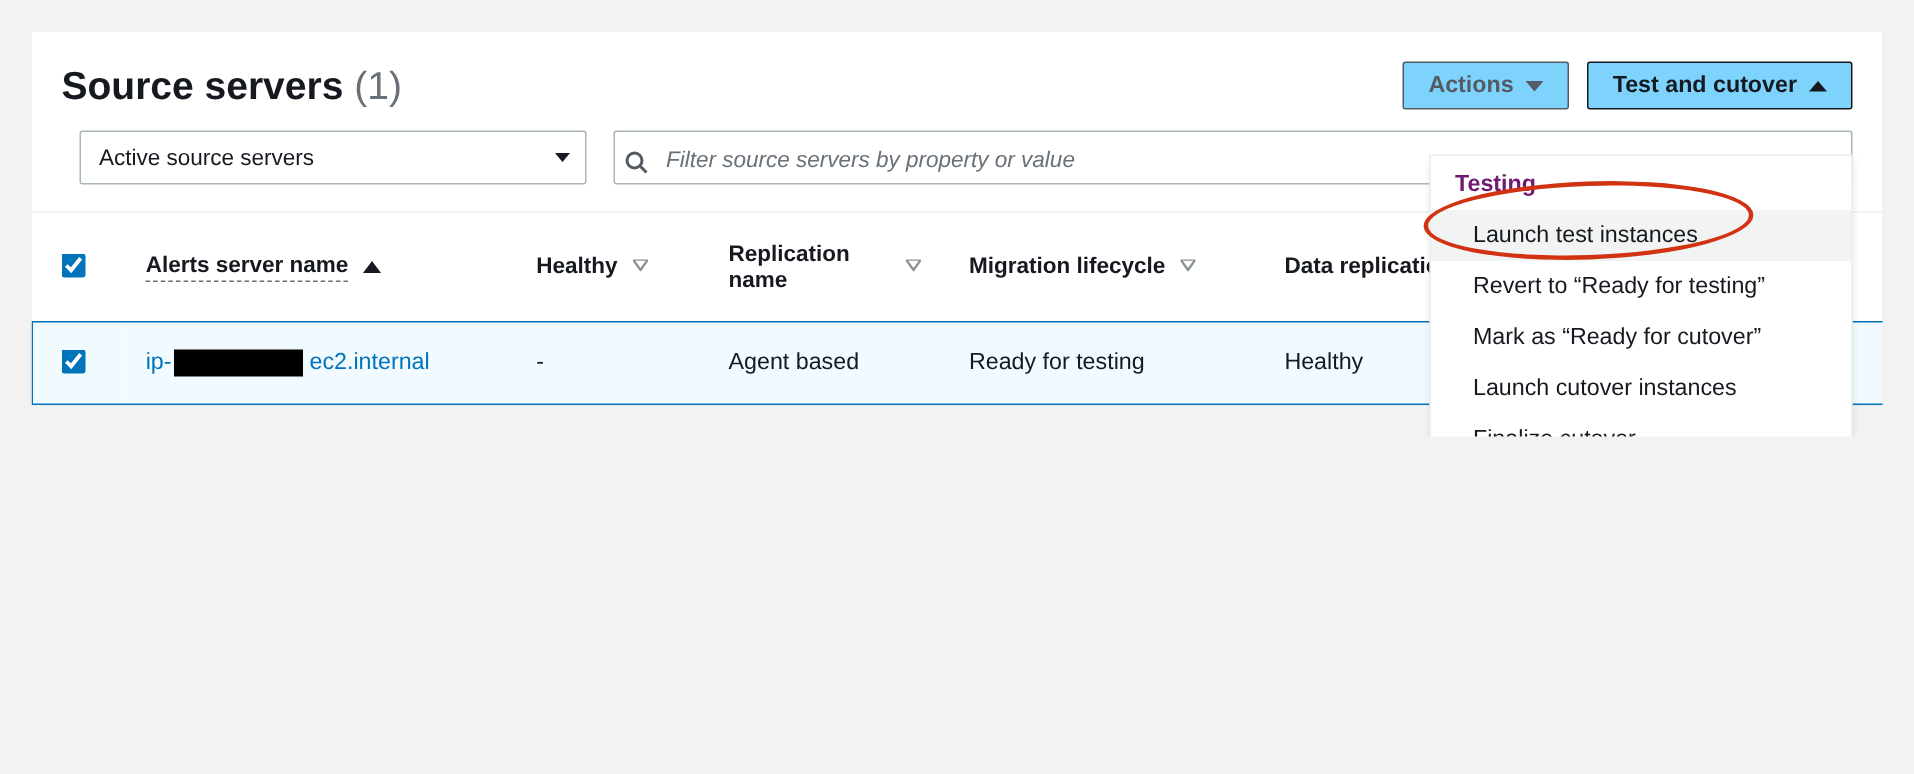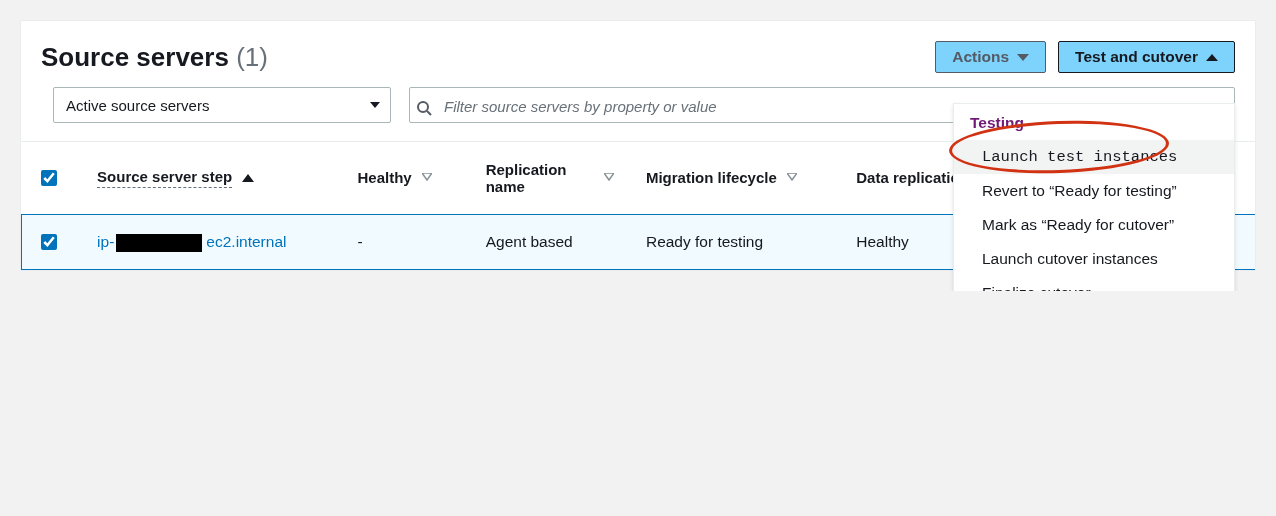--- a/index.html
+++ b/index.html
@@ -192,21 +192,20 @@
   }
   .dropdown .group-label:first-child { border-top: none; }
   .dropdown .menu-item {
     font-size: 15.5px;
     padding: 8px 16px 8px 28px;
     cursor: pointer;
     color: #16191f;
   }
   .dropdown .menu-item.highlight {
     background: #f2f3f3;
-    font-family: Liberation Mono, monospace;
   }
 
   .highlight-ellipse {
     position: absolute;
     border: 3px solid #d13212;
     border-radius: 50%;
     width: 220px;
     height: 52px;
     top: 100px;
     right: 86px;
@@ -262,21 +261,21 @@
         <col style="width:190px">
         <col style="width:260px">
       </colgroup>
       <thead>
         <tr>
           <th>
             <input type="checkbox" class="checkbox" checked="" style="">
           </th>
           <th>
             <span class="th-sort">
-              <span class="header-underline">Source server step</span>
+              <span class="header-underline">Alerts server name</span>
               <span class="sort-caret-up"></span>
             </span>
           </th>
           <th>
             <span class="th-sort">
               <span>Healthy</span>
               <span class="col-tri-outline">
                 <svg width="10" height="8">
                     <polygon points="0,0 10,0 5,7" fill="none" stroke="#879196" stroke-width="1.5"></polygon>
                   </svg>

